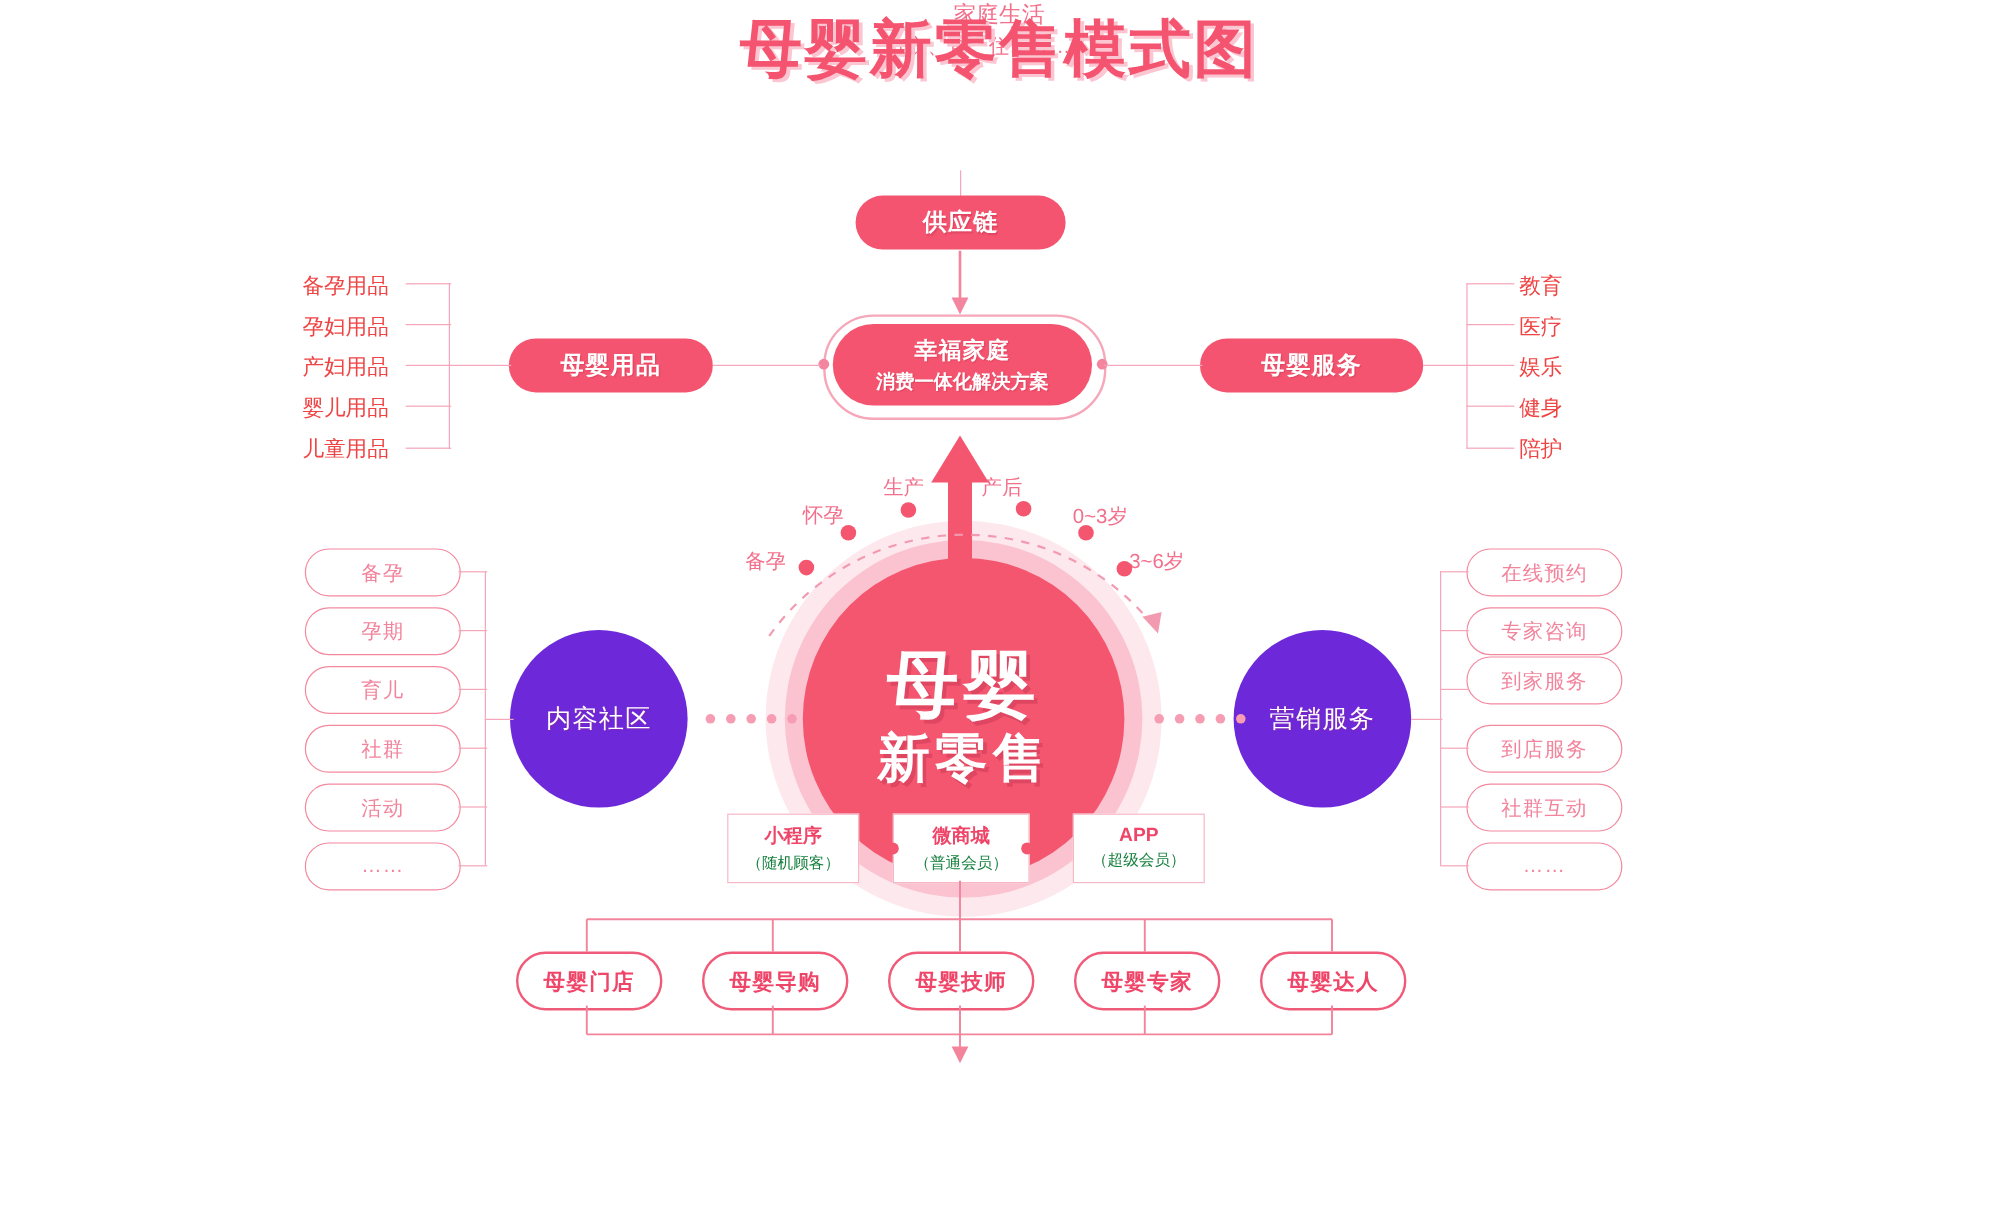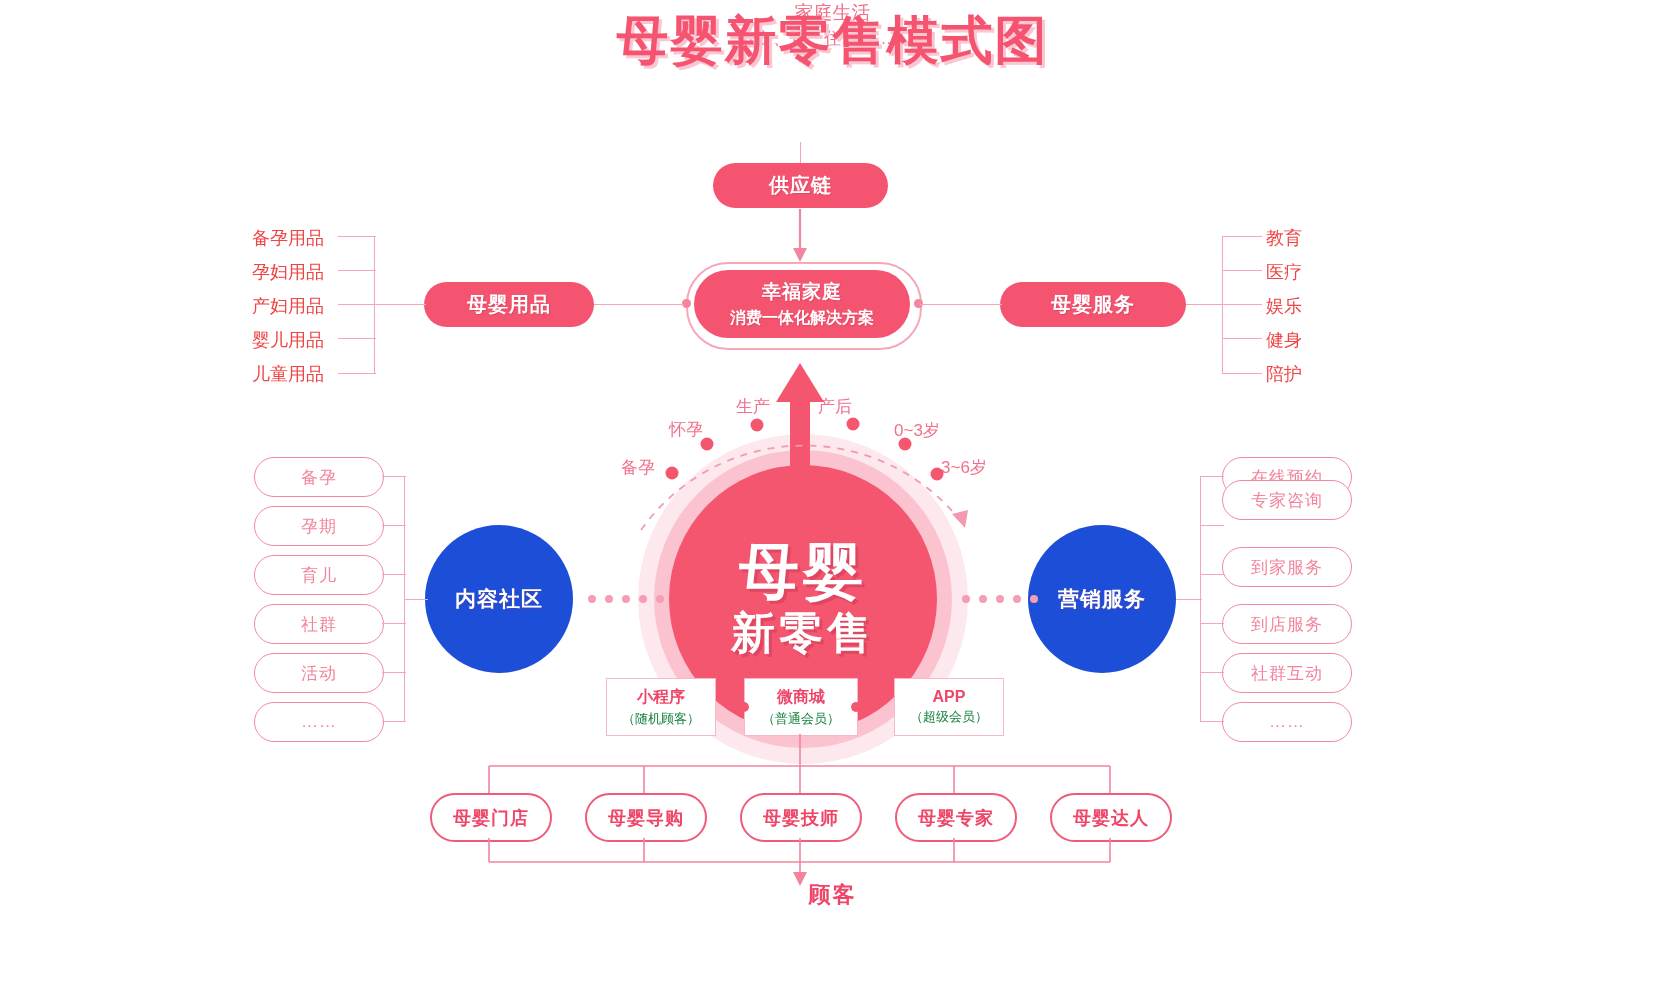--- a/index.html
+++ b/index.html
@@ -149,24 +149,24 @@
     letter-spacing: 4px;
   }
   #core-text .big { font-size: 60px; line-height: 64px; }
   #core-text .small { font-size: 44px; line-height: 52px; margin-top: 4px; }
 
   
   .side-circle {
     position: absolute;
     width: 148px; height: 148px;
     border-radius: 50%;
-    background: #1d4ed8;
+    background: #6d28d9;
     color: #ffffff;
     display: flex; align-items: center; justify-content: center;
-    font-size: 21px; font-weight: bold; letter-spacing: 1px;
+    font-size: 21px; font-weight: normal; letter-spacing: 1px;
     text-shadow: 1px 1px 1px rgba(190,40,70,.25);
   }
   #content-community { left: 425px; top: 525px; }
   #marketing-service { left: 1028px; top: 525px; }
 
   .dot-row { position: absolute; display: flex; gap: 9px; }
   .dot-row i { display: block; width: 8px; height: 8px; border-radius: 50%; background: #f79db3; }
 
   
   .chan {
@@ -314,21 +314,21 @@
   <div class="ln ln-v" style="left:404px; top:476px; height:245px;"></div>
   <div class="ln ln-h" style="left:382px; top:476px; width:24px;"></div>
   <div class="ln ln-h" style="left:382px; top:525px; width:24px;"></div>
   <div class="ln ln-h" style="left:382px; top:574px; width:24px;"></div>
   <div class="ln ln-h" style="left:382px; top:623px; width:24px;"></div>
   <div class="ln ln-h" style="left:382px; top:672px; width:24px;"></div>
   <div class="ln ln-h" style="left:382px; top:721px; width:24px;"></div>
   <div class="ln ln-h" style="left:404px; top:599px; width:24px;"></div>
 
   <div class="pill-outline" style="left:1222px; top:457px; width:128px; height:38px;">在线预约</div>
-  <div class="pill-outline" style="left:1222px; top:480px; width:128px; height:38px;">专家咨询</div>
+  <div class="pill-outline" style="left:1222px; top:506px; width:128px; height:38px;">专家咨询</div>
   <div class="pill-outline" style="left:1222px; top:547px; width:128px; height:38px;">到家服务</div>
   <div class="pill-outline" style="left:1222px; top:604px; width:128px; height:38px;">到店服务</div>
   <div class="pill-outline" style="left:1222px; top:653px; width:128px; height:38px;">社群互动</div>
   <div class="pill-outline" style="left:1222px; top:702px; width:128px; height:38px;">……</div>
 
   <div class="ln ln-v" style="left:1200px; top:476px; height:245px;"></div>
   <div class="ln ln-h" style="left:1200px; top:476px; width:24px;"></div>
   <div class="ln ln-h" style="left:1200px; top:525px; width:24px;"></div>
   <div class="ln ln-h" style="left:1200px; top:574px; width:24px;"></div>
   <div class="ln ln-h" style="left:1200px; top:623px; width:24px;"></div>
@@ -357,21 +357,20 @@
   </div>
   <div class="joint-dot" style="left:739px; top:702px; width:10px; height:10px; background:#f4566f;"></div>
   <div class="joint-dot" style="left:851px; top:702px; width:10px; height:10px; background:#f4566f;"></div>
 
   <div class="role" style="left:430px;">母婴门店</div>
   <div class="role" style="left:585px;">母婴导购</div>
   <div class="role" style="left:740px;">母婴技师</div>
   <div class="role" style="left:895px;">母婴专家</div>
   <div class="role" style="left:1050px;">母婴达人</div>
 
-  <div id="customer-label">顾客</div>
 
 
   <svg class="overlay" viewBox="0 0 1665 1005">
 
     <g>
       <line x1="800" y1="209" x2="800" y2="252" stroke="#f4859f" stroke-width="2.2"></line>
       <polygon points="800,262 793,248 807,248" fill="#f4859f"></polygon>
     </g>
 
     <g>

